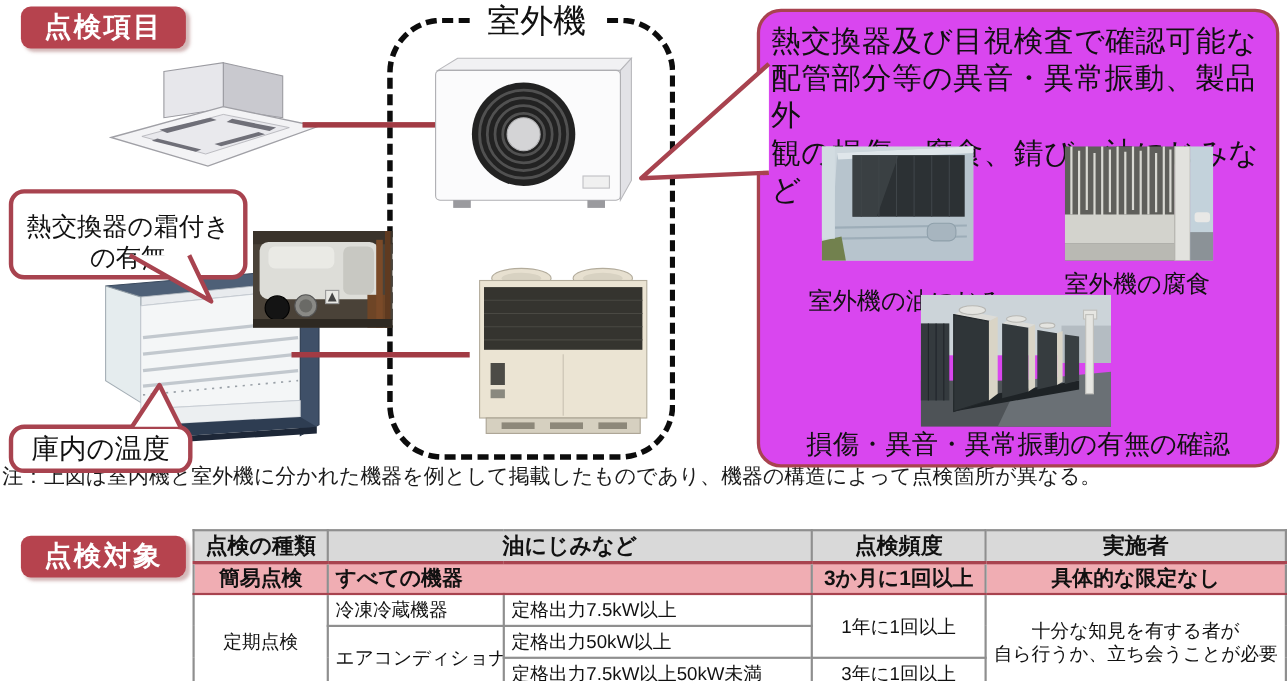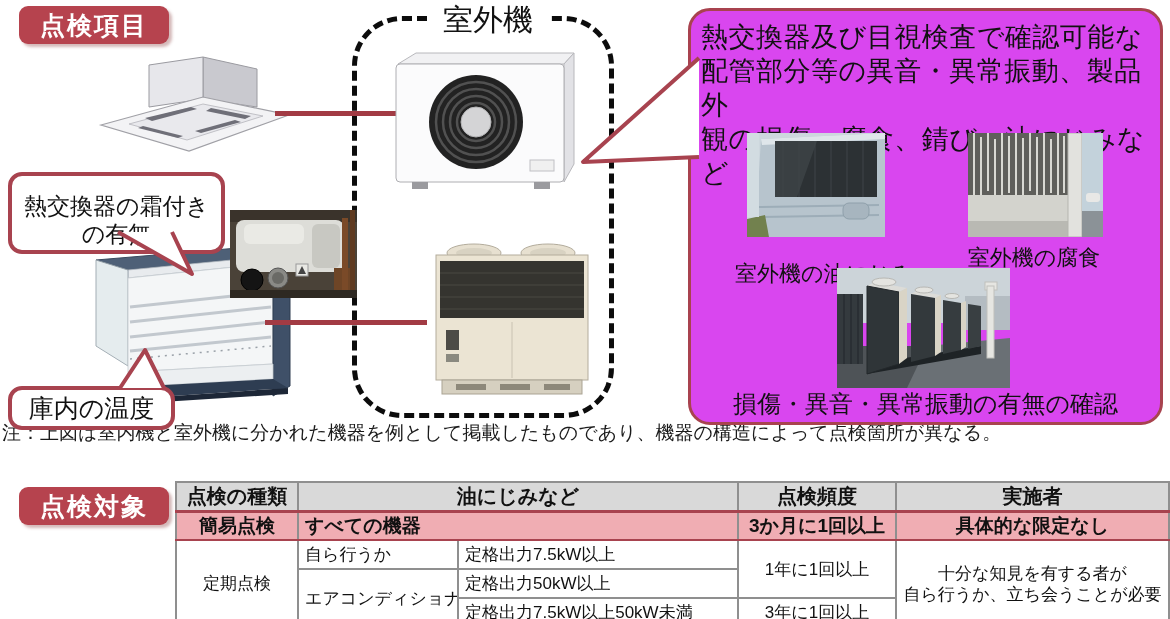--- a/index.html
+++ b/index.html
@@ -277,21 +277,21 @@
         <td>実施者</td>
       </tr>
       <tr class="pink">
         <td>簡易点検</td>
         <td colspan="2" class="left">すべての機器</td>
         <td>3か月に1回以上</td>
         <td>具体的な限定なし</td>
       </tr>
       <tr class="body">
         <td rowspan="3">定期点検</td>
-        <td class="left">自ら行うか</td>
+        <td class="left">冷凍冷蔵機器</td>
         <td class="left">定格出力7.5kW以上</td>
         <td rowspan="2">1年に1回以上</td>
         <td rowspan="3" class="op">
           <div>十分な知見を有する者が</div>
           <div>自ら行うか、立ち会うことが必要</div>
         </td>
       </tr>
       <tr class="body">
         <td rowspan="2" class="left">エアコンディショナー</td>
         <td class="left">定格出力50kW以上</td>

